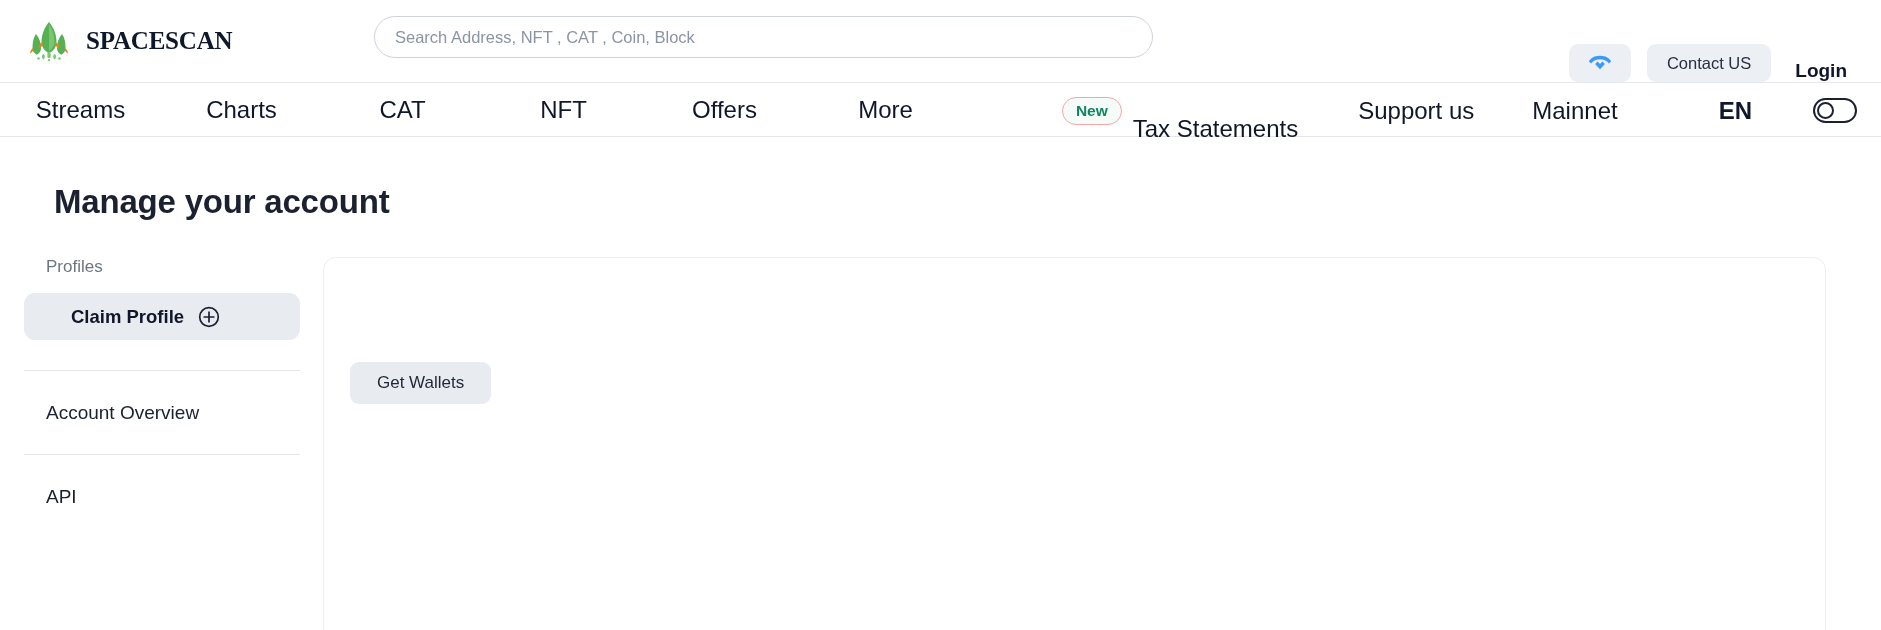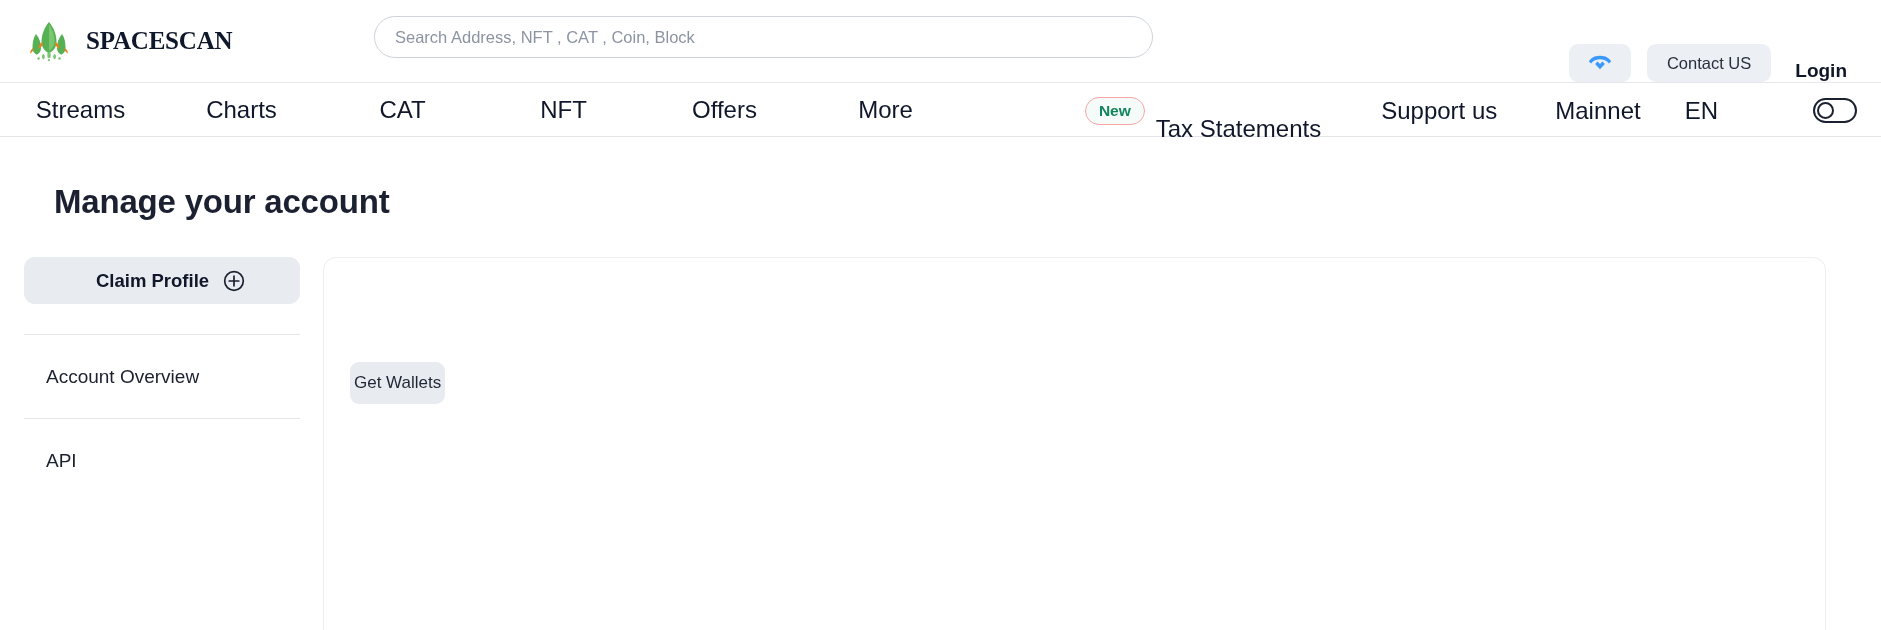--- a/index.html
+++ b/index.html
@@ -140,22 +140,22 @@
     border-radius: 14px;
     background: #f4fbf8;
     color: #11855c;
     font-size: 15.5px;
     font-weight: bold;
     margin-right: 11px;
   }
   .nav-right .nav-item { padding: 0 0 0 0; }
   .nr-gap-1 { margin-right: 60px; margin-top: 36px; }
   .nr-gap-2 { margin-right: 58px; }
-  .nr-gap-3 { margin-right: 44px; }
-  .nr-gap-4 { margin-right: 95px; }
+  .nr-gap-3 { margin-right: 101px; }
+  .nr-gap-4 { margin-right: 61px; font-weight: bold; }
   .theme-toggle {
     width: 44px;
     height: 25px;
     border: 2.5px solid #1b2130;
     border-radius: 14px;
     position: relative;
     cursor: pointer;
     background: #ffffff;
     display: inline-block;
   }
@@ -196,21 +196,21 @@
     color: #6d7582;
     padding: 0 0 16px 22px;
   }
   .sidebar-active {
     display: flex;
     align-items: center;
     gap: 14px;
     background: #e8ebef;
     border-radius: 11px;
     height: 47px;
-    padding: 0 0 0 72px;
+    padding: 0 0 0 47px;
     margin: 0 23px 0 0;
     cursor: pointer;
   }
   .sidebar-active-label {
     font-size: 18.5px;
     font-weight: bold;
     color: #10172a;
   }
   .plus-icon { width: 22px; height: 22px; display: block; }
   .sidebar-divider {
@@ -239,21 +239,21 @@
     font-size: 31px;
     color: #8c98ab;
     letter-spacing: -0.1px;
   }
   .get-wallets-button {
     margin-top: 62px;
     height: 42px;
     background: #e8ebef;
     border: none;
     border-radius: 9px;
-    padding: 0 4px;
+    padding: 0 27px;
     font-size: 17px;
     font-family: "Liberation Sans", sans-serif;
     color: #1f2736;
     cursor: pointer;
   }
 </style>
 </head>
 <body>
 
 <div class="header">
@@ -318,20 +318,21 @@
       <span class="knob"></span>
     </span>
   </div>
 </div>
 
 <h1 class="page-title">Manage your account</h1>
 
 <div class="body-row">
 
   <div class="sidebar">
+    <div class="sidebar-section-label">Profiles</div>
 
     <div class="sidebar-active">
       <span class="sidebar-active-label">Claim Profile</span>
       <span>
         <svg class="plus-icon" viewBox="0 0 22 22" xmlns="http://www.w3.org/2000/svg">
           <circle cx="11" cy="11" r="9.3" fill="none" stroke="#1b2130" stroke-width="1.7"></circle>
           <path d="M11 6.2 V15.8 M6.2 11 H15.8" stroke="#1b2130" stroke-width="1.7" stroke-linecap="round"></path>
         </svg>
       </span>
     </div>

